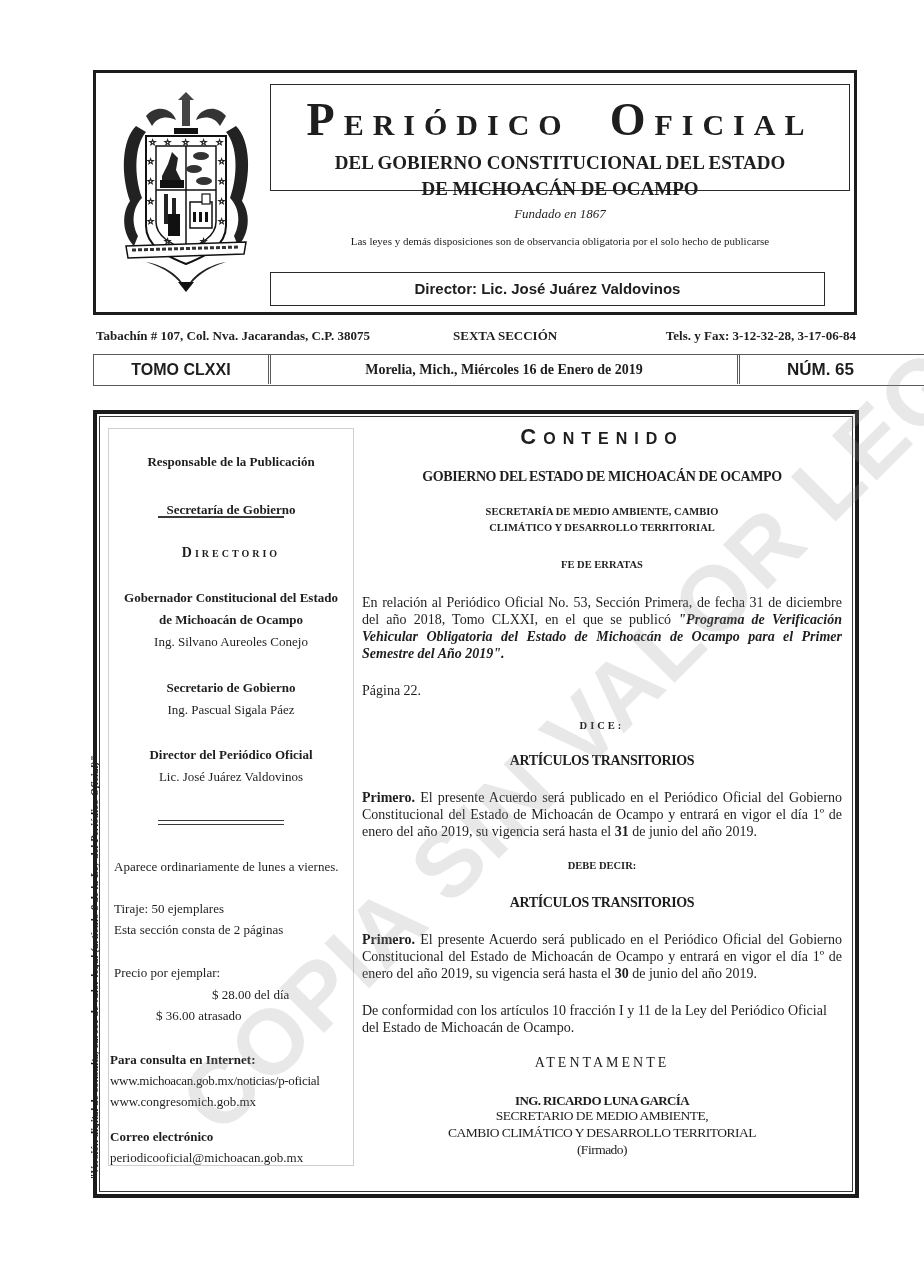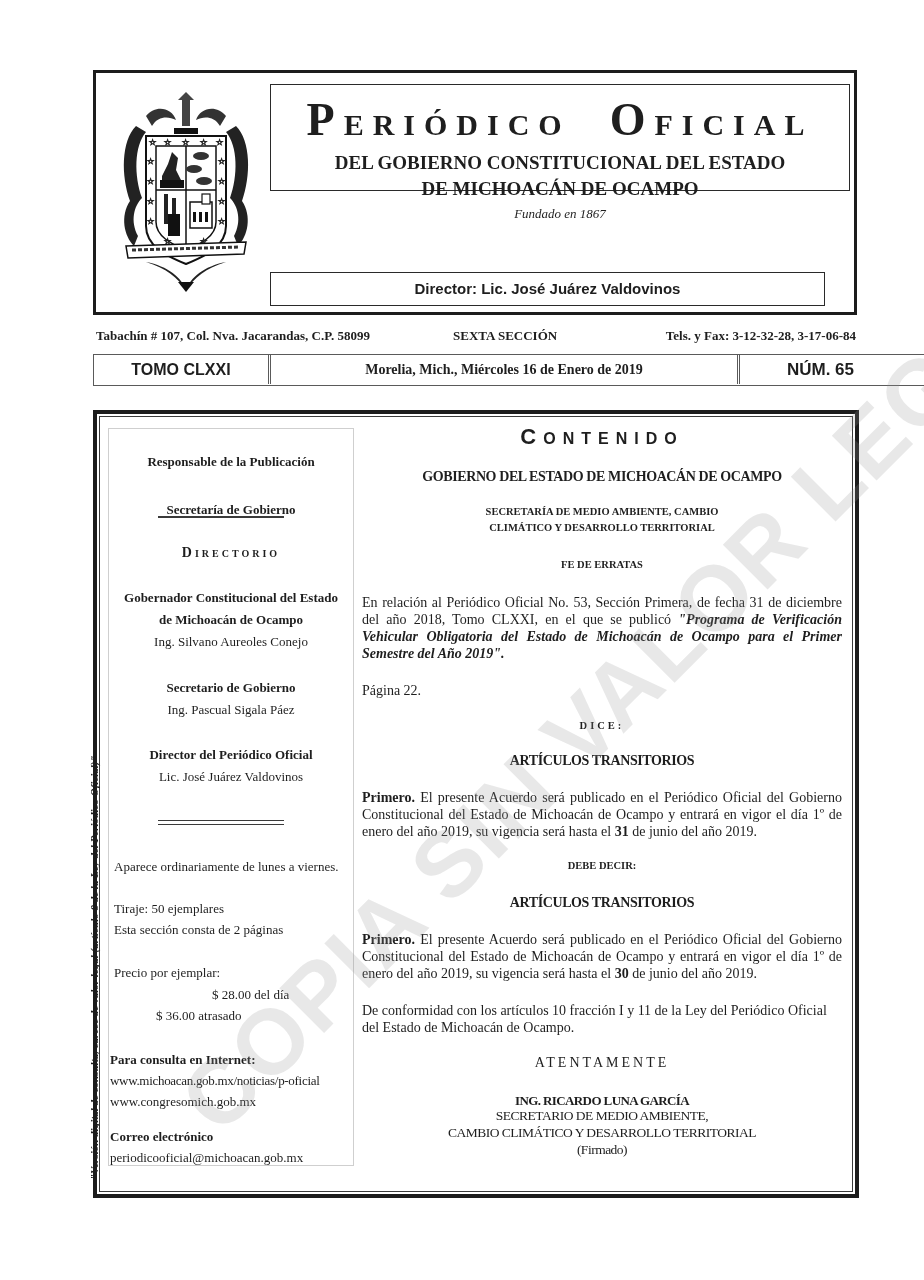--- a/index.html
+++ b/index.html
@@ -176,26 +176,27 @@
 <div class="abs title-box">
   <div class="title-main">
     <span class="cap">P</span><span class="sm">ERIÓDICO</span>&nbsp;&nbsp;<span class="cap">O</span><span class="sm">FICIAL</span>
   </div>
   <div class="title-sub">DEL GOBIERNO CONSTITUCIONAL DEL ESTADO</div>
   <div class="title-sub">DE MICHOACÁN DE OCAMPO</div>
   <div class="title-founded">Fundado en 1867</div>
 </div>
 
 <div class="abs notice">
+  <div>Las leyes y demás disposiciones son de observancia obligatoria por el solo hecho de publicarse</div>
 </div>
 
 <div class="abs director-box">Director: Lic. José Juárez Valdovinos</div>
 
 <div class="abs address-row">
-  <span style="left:0">Tabachín # 107, Col. Nva. Jacarandas, C.P. 58099</span>
+  <span style="left:0">Tabachín # 107, Col. Nva. Jacarandas, C.P. 38075</span>
   <span style="left:357px">SEXTA SECCIÓN</span>
   <span style="right:0">Tels. y Fax: 3-12-32-28, 3-17-06-84</span>
 </div>
 
 <div class="abs tomo-row">
   <div class="tomo-cell tomo-left">TOMO CLXXI</div>
   <div class="tomo-cell tomo-mid">Morelia, Mich., Miércoles 16 de Enero de 2019</div>
   <div class="tomo-cell tomo-right">NÚM. 65</div>
 </div>
 

